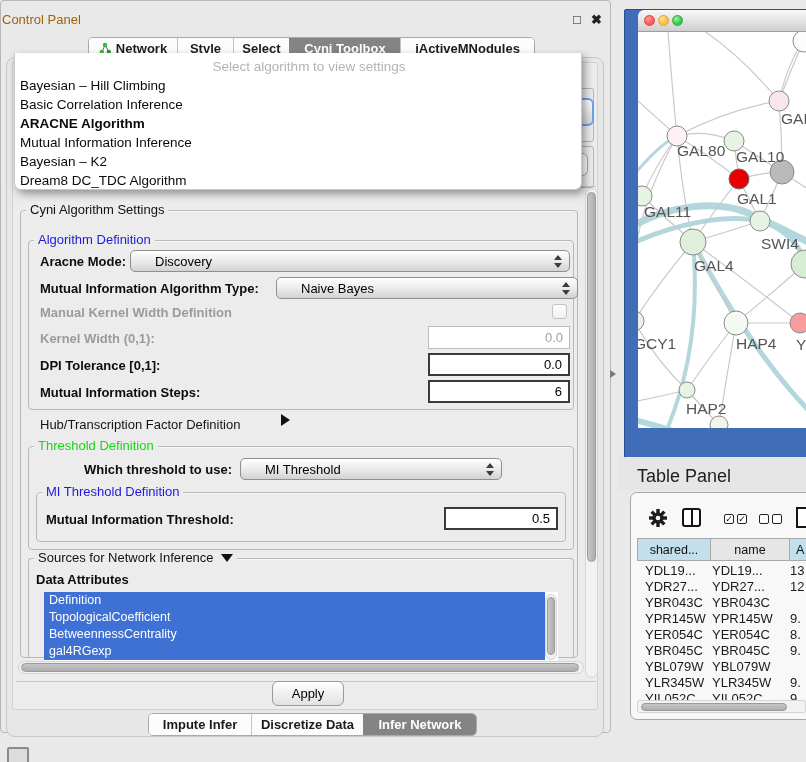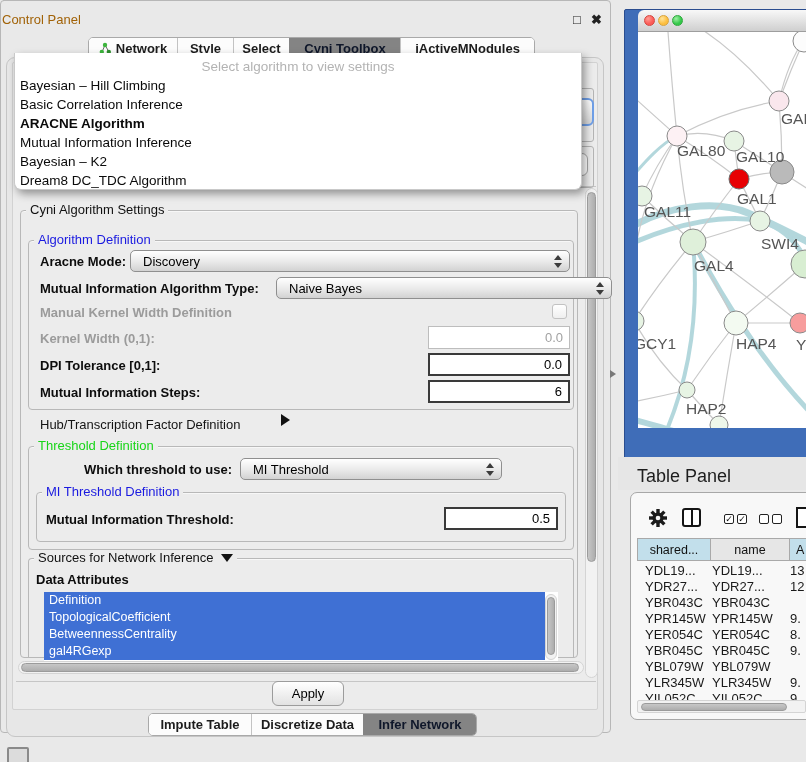--- a/index.html
+++ b/index.html
@@ -8,36 +8,36 @@
   .abs{position:absolute;}
   
   .cpwin{left:0;top:8;width:609px;height:731px;background:#e9e9e9;border:1px solid #b7b7b7;border-radius:4px;}
   .cptitle{left:2px;top:12px;font-size:13px;color:#a16207;}
   .winbtn{font-size:13px;color:#222;line-height:13px;}
   
   .tabstrip{display:flex;background:#fcfcfc;border:1px solid #a9a9a9;border-radius:5px;overflow:hidden;height:21px;}
   .tabseg{display:flex;align-items:center;justify-content:center;font-size:13px;font-weight:bold;color:#1c1c1c;
           border-left:1px solid #c3c3c3;background:#fcfcfc;box-sizing:border-box;}
   .tabseg:first-child{border-left:none;}
-  .tabseg.active{background:#848484;color:#0f172a;border-left-color:#848484;}
+  .tabseg.active{background:#848484;color:#ffffff;border-left-color:#848484;}
   
   .outerpanel{left:6px;top:57px;width:596px;height:678px;background:#e7e7e7;border:1px solid #c6c6c6;border-radius:9px;}
   .innerpanel{left:12px;top:62px;width:584px;height:646px;background:#ececec;border:1px solid #d2d2d2;border-radius:2px;}
   .scrollpane{left:16px;top:186px;width:580px;height:494px;border-top:1px solid #c6c6c6;border-bottom:1px solid #c6c6c6;}
   
   .gbox{border:1px solid #b8b8b8;border-radius:4px;box-shadow:inset 0 1px 0 rgba(255,255,255,.6);}
   .glabel{font-size:13px;background:#ececec;padding:0 4px;line-height:14px;}
   .glabel.blue{color:#1a1ae0;}
   .glabel.green{color:#18d518;}
   .lbl{font-size:13px;font-weight:bold;color:#0d0d0d;white-space:nowrap;}
   .lbl.dis{color:#9b9b9b;}
   .plain{font-size:13px;color:#141414;white-space:nowrap;}
   
   .combo{height:22px;border:1px solid #8f8f8f;border-radius:5px;background:linear-gradient(#ffffff,#e9e9e9 55%,#d2d2d2);
-         box-sizing:border-box;display:flex;align-items:center;padding-left:12px;font-size:13px;color:#000;}
+         box-sizing:border-box;display:flex;align-items:center;padding-left:24px;font-size:13px;color:#000;}
   .stepper{position:absolute;right:7px;top:50%;width:8px;height:13px;margin-top:-6.5px;}
   .stepper::before{content:"";position:absolute;left:0;top:0;border-left:4px solid transparent;border-right:4px solid transparent;border-bottom:5px solid #3c3c3c;}
   .stepper::after{content:"";position:absolute;left:0;bottom:0;border-left:4px solid transparent;border-right:4px solid transparent;border-top:5px solid #3c3c3c;}
   
   .field{background:#fff;border:2px solid #3a3a3a;box-sizing:border-box;font-size:13px;color:#000;
          display:flex;align-items:center;justify-content:flex-end;padding-right:6px;}
   .field.dis{border:1px solid #bdbdbd;color:#a2a2a2;}
   .checkbox{width:15px;height:15px;border:1px solid #c2c2c2;border-radius:3px;background:linear-gradient(#ffffff,#efefef);box-sizing:border-box;}
   
   .tri-right{width:0;height:0;border-top:6px solid transparent;border-bottom:6px solid transparent;border-left:9px solid #111;}
@@ -48,21 +48,21 @@
   
   .sbtrack{background:#f2f2f2;border:1px solid #d4d4d4;border-radius:7px;box-sizing:border-box;}
   .sbthumb{background:linear-gradient(90deg,#c7c7c7,#adadad);border:1px solid #9b9b9b;border-radius:6px;box-sizing:border-box;}
   .sbthumb.h{background:linear-gradient(#c7c7c7,#adadad);}
   
   .btn{border:1px solid #9c9c9c;border-radius:6px;background:linear-gradient(#ffffff,#e2e2e2);
        font-size:13px;color:#000;display:flex;align-items:center;justify-content:center;}
   
   .popup{left:14px;top:53px;width:566px;height:136px;background:#fff;border:1px solid #c9c9c9;border-top:none;
          border-radius:0 0 7px 7px;box-shadow:3px 4px 9px rgba(0,0,0,.38);z-index:40;}
-  .popup-title{position:absolute;left:0;top:6px;width:100%;text-align:center;color:#b3b3b3;font-size:13.5px;}
+  .popup-title{position:absolute;left:0;top:6px;width:100%;text-align:center;color:#b3b3b3;font-size:13.5px;padding-left:11px;}
   .popup-item{position:absolute;left:5px;font-size:13.5px;color:#0a0a0a;white-space:nowrap;}
   .popup-item.selected{font-weight:bold;}
   
   .frag{z-index:5;}
   
   .netframe{left:624px;top:9px;width:182px;height:448px;background:#3f6db8;border:1px solid #2a4d8f;border-radius:2px;}
   .nettitle{left:638px;top:10px;width:168px;height:21px;border-top-left-radius:6px;
             background:linear-gradient(#f8f8f8,#cfcfcf);border-bottom:1px solid #9e9e9e;}
   .light{width:11px;height:11px;border-radius:50%;box-sizing:border-box;}
   .netcanvas{left:638px;top:32px;width:168px;height:396px;background:#fff;}
@@ -135,21 +135,21 @@
   <div class="abs gbox" style="left:28px;top:240px;width:544px;height:168px;"></div>
   <div class="abs glabel blue" style="left:34px;top:233px;">Algorithm Definition</div>
 
   <div class="abs lbl" style="left:40px;top:254px;">Aracne Mode:</div>
   <div class="abs combo" style="left:130px;top:250px;width:440px;">
     <span>Discovery</span>
     <span class="stepper"></span>
   </div>
 
   <div class="abs lbl" style="left:40px;top:281px;">Mutual Information Algorithm Type:</div>
-  <div class="abs combo" style="left:276px;top:277px;width:336px;">
+  <div class="abs combo" style="left:276px;top:277px;width:302px;">
     <span>Naive Bayes</span>
     <span class="stepper"></span>
   </div>
 
   <div class="abs lbl dis" style="left:40px;top:305px;">Manual Kernel Width Definition</div>
   <div class="abs checkbox" style="left:552px;top:304px;"></div>
 
   <div class="abs lbl dis" style="left:40px;top:331px;">Kernel Width (0,1):</div>
   <div class="abs field dis" style="left:428px;top:326px;width:142px;height:23px;">
     <span>0.0</span>
@@ -204,21 +204,21 @@
   <div class="abs sbtrack" style="left:18px;top:661px;width:566px;height:13px;">
     <div class="sbthumb h" style="position:absolute;left:2px;top:1px;width:558px;height:9px;"></div>
   </div>
 
   <div class="abs btn" style="left:272px;top:681px;width:70px;height:23px;">
     <span>Apply</span>
   </div>
 
   <div class="abs tabstrip" style="left:148px;top:713px;width:327px;">
     <div class="tabseg" style="width:102px;">
-      <span>Impute Table</span>
+      <span>Impute Infer</span>
     </div>
     <div class="tabseg" style="width:112px;">
       <span>Discretize Data</span>
     </div>
     <div class="tabseg active" style="width:113px;">
       <span>Infer Network</span>
     </div>
   </div>
 
   <div class="abs popup">

